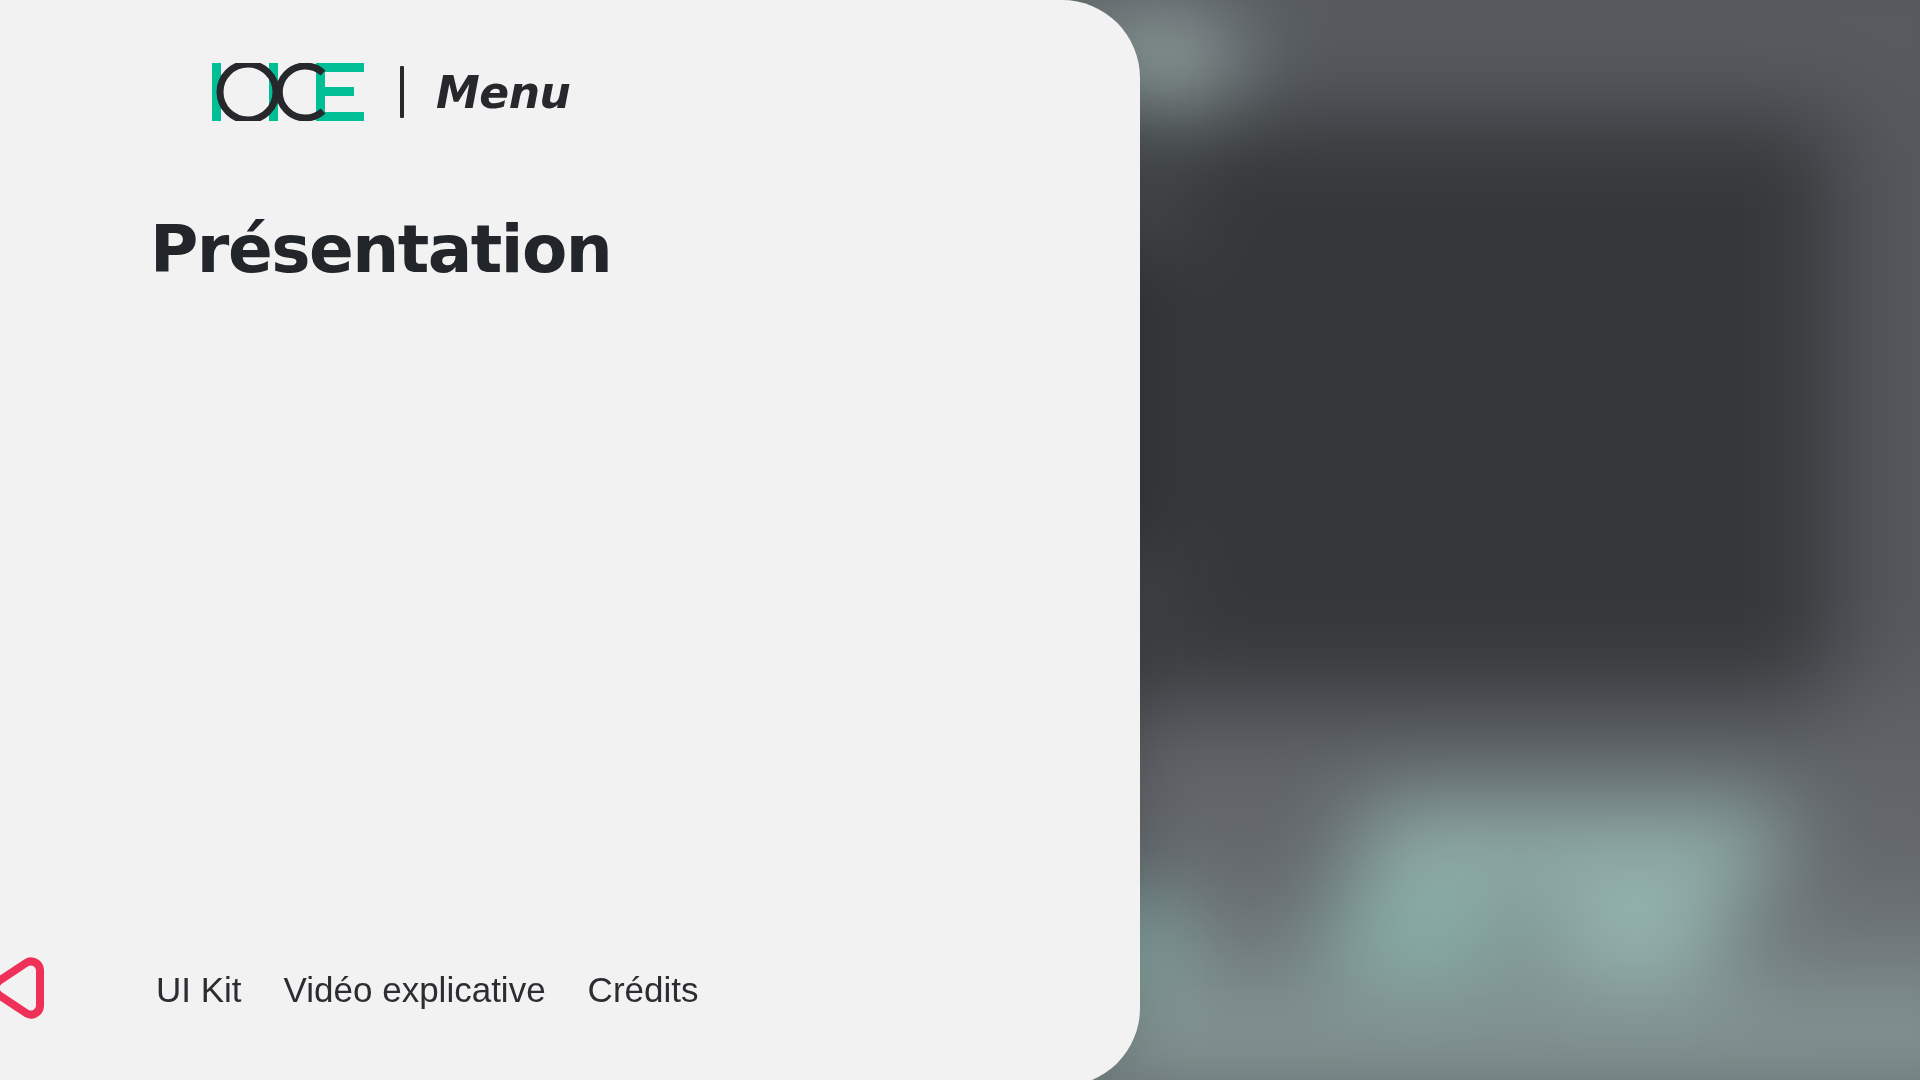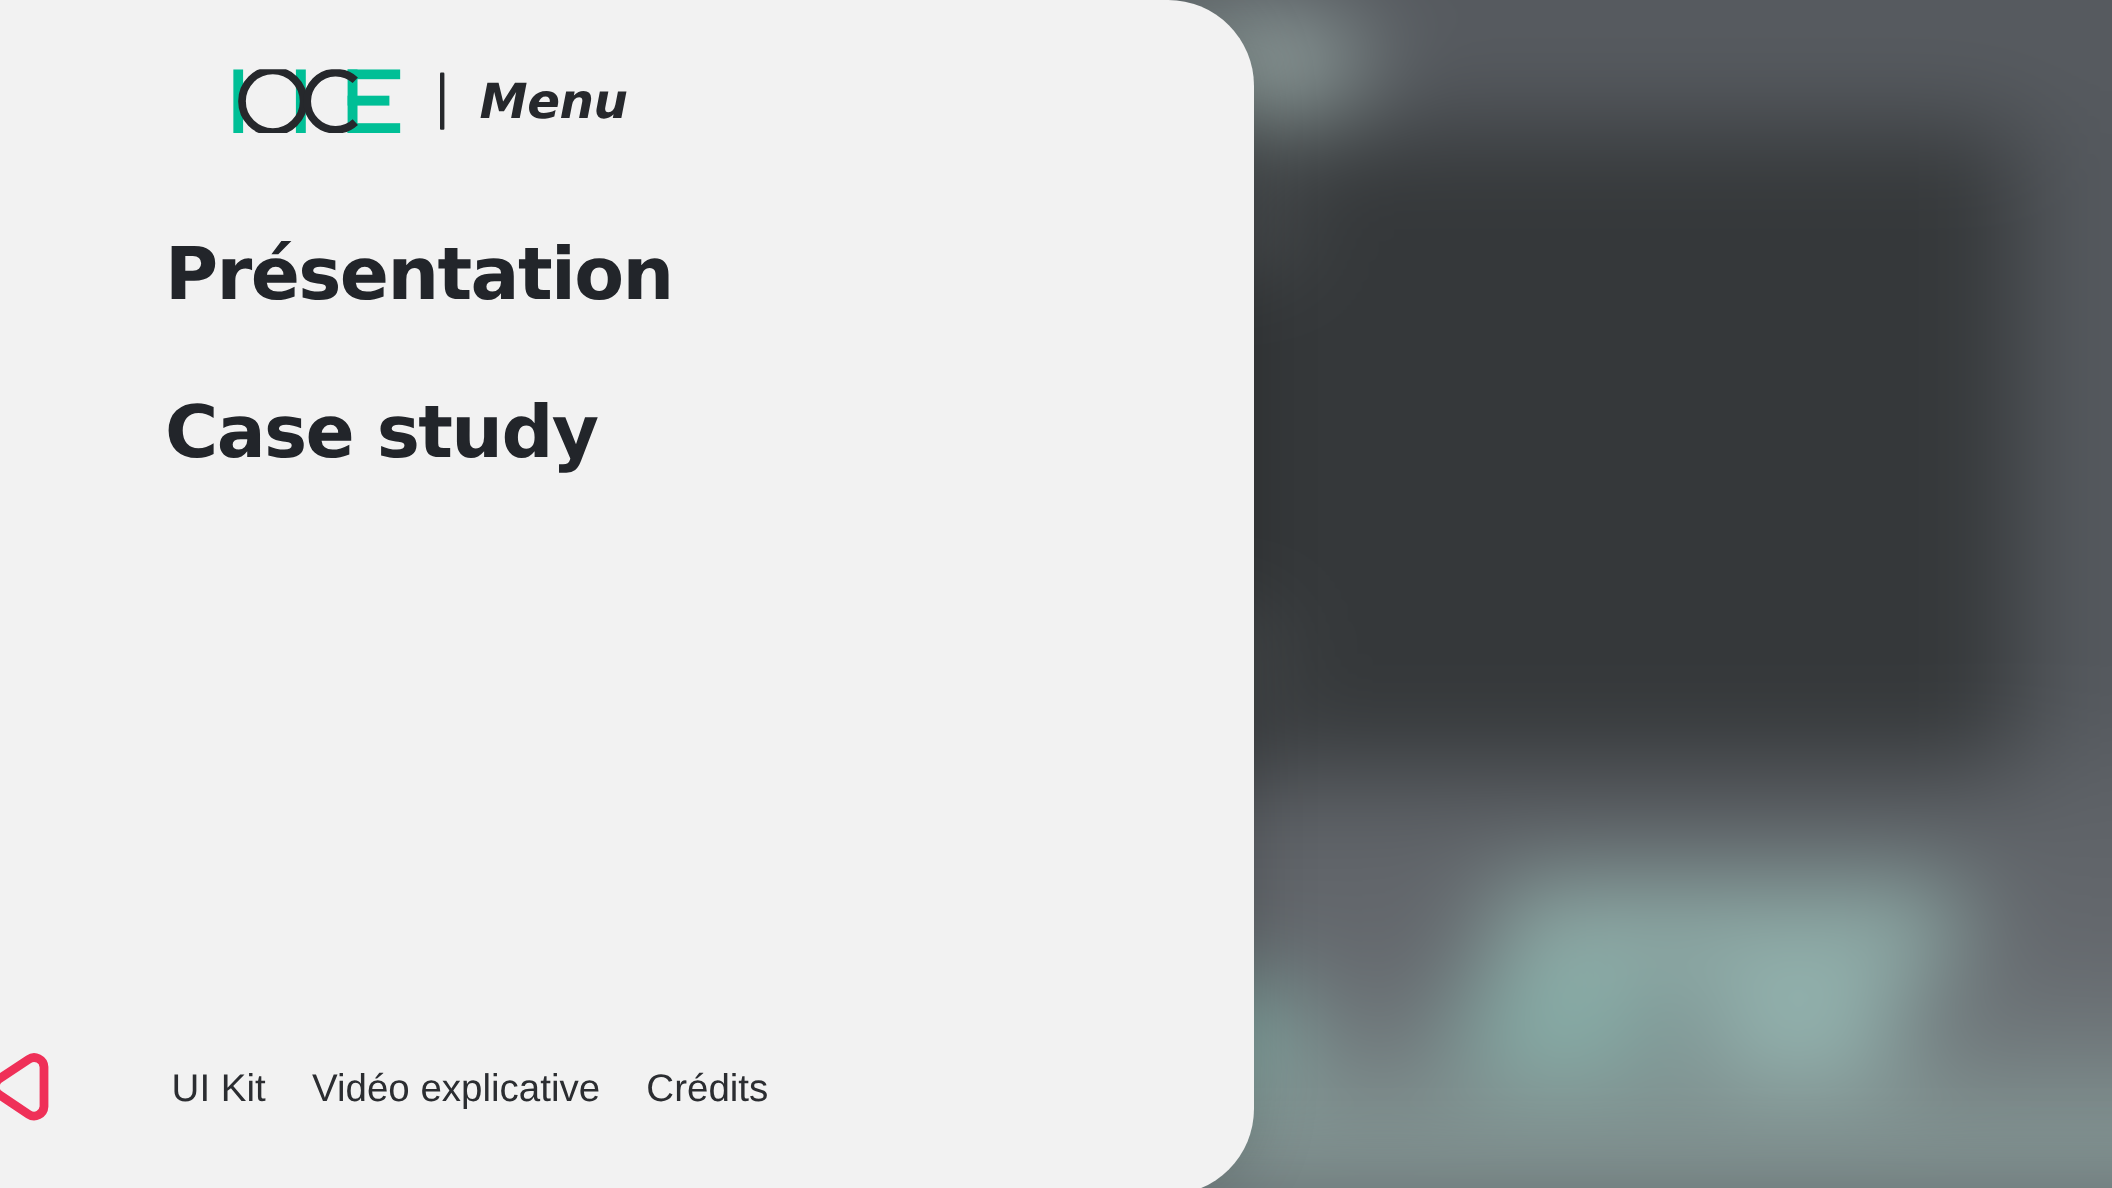--- a/index.html
+++ b/index.html
@@ -216,21 +216,20 @@
         </svg>
       </div>
 
       <div class="divider"></div>
 
       <div class="menu-word">Menu</div>
     </div>
 
     <nav class="nav-main">
       <div class="nav-item">Présentation</div>
-      <div class="nav-item">Case study</div>
     </nav>
 
     <div class="footer">
 
       <div class="back-btn">
         <span>
           <svg width="74" height="74" viewBox="0 0 74 74" xmlns="http://www.w3.org/2000/svg">
             <path d="M 55 19 L 55 55 A 9 9 0 0 1 41 62 L 14 44 A 9 9 0 0 1 14 30 L 41 12 A 9 9 0 0 1 55 19 Z" fill="none" stroke="#ef3058" stroke-width="8" stroke-linejoin="round" transform="rotate(0 37 37)"></path>
           </svg>
         </span>

